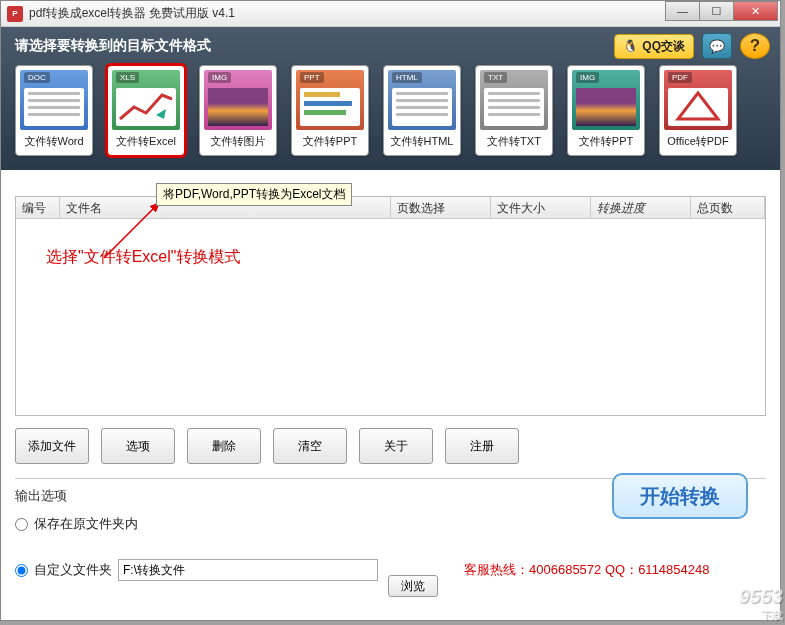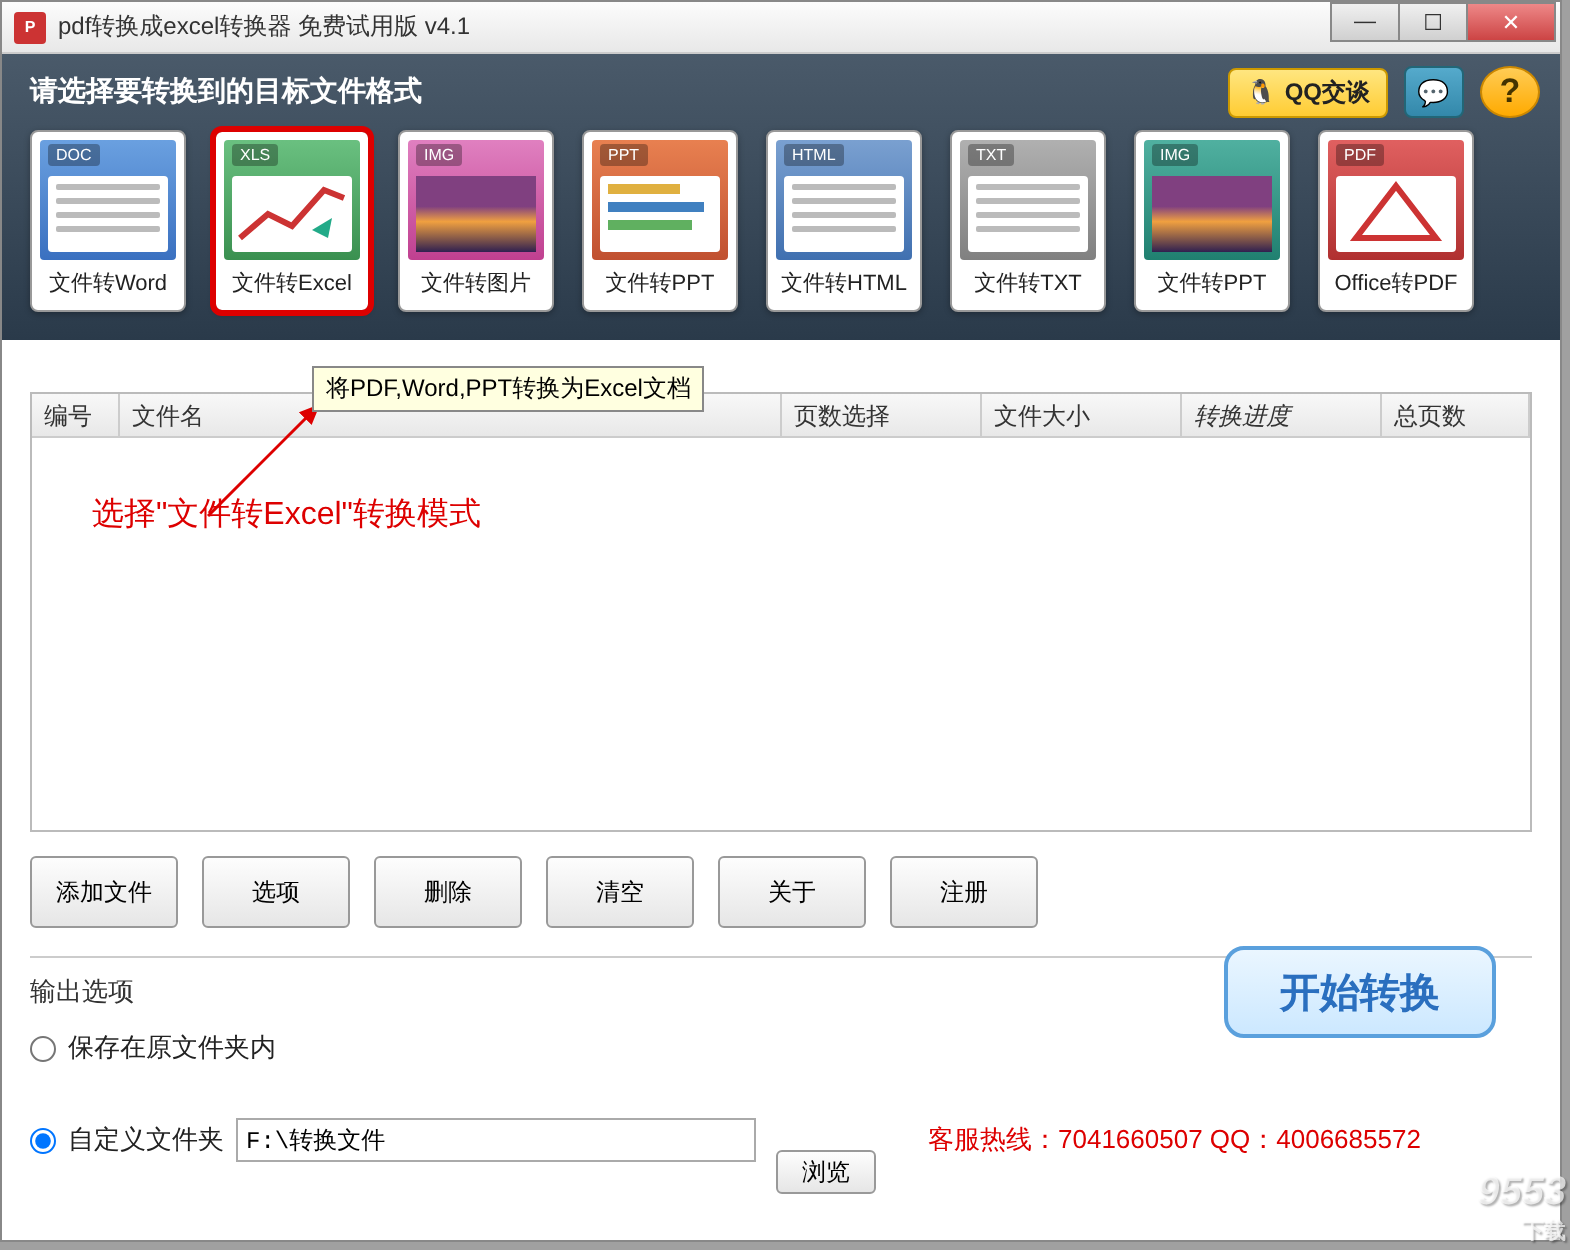--- a/index.html
+++ b/index.html
@@ -51,21 +51,21 @@
 
 .annotation { position: absolute; color: #d00; font-size: 16px; left: 30px; top: 50px; }
 .arrow-svg { position: absolute; left: 68px; top: 1px; pointer-events: none; z-index: 5; }
 
 .btn-row { display: flex; gap: 12px; margin-top: 12px; }
 .std-btn { width: 74px; height: 36px; background: linear-gradient(#fdfdfd,#e6e6e6); border: 1px solid #999; border-radius: 3px; font-size: 12px; cursor: pointer; }
 
 .output-section { margin-top: 14px; border-top: 1px solid #ccc; padding-top: 8px; position: relative; }
 .output-title { font-size: 13px; color: #333; margin-bottom: 10px; }
 .radio-row { display: flex; align-items: center; gap: 6px; font-size: 13px; color: #222; margin-bottom: 10px; }
-.radio-row input[type=text] { width: 260px; height: 22px; border: 1px solid #aaa; padding: 0 4px; font-size: 12px; font-family: Liberation Mono, monospace; }
+.radio-row input[type=text] { width: 260px; height: 22px; border: 1px solid #aaa; padding: 0 4px; font-size: 12px; }
 .small-btn { width: 50px; height: 22px; background: linear-gradient(#fdfdfd,#e6e6e6); border: 1px solid #999; border-radius: 3px; font-size: 12px; margin-left: 4px; margin-top: 32px; }
 
 .start-btn { position: absolute; right: 18px; top: -6px; width: 136px; height: 46px; background: linear-gradient(#eaf6ff,#cce8ff); border: 2px solid #5aa0dd; border-radius: 10px; font-size: 20px; color: #2a6fbf; font-weight: bold; cursor: pointer; }
 
 .hotline { color: #d00; font-size: 13px; margin-left: 20px; }
 
 .watermark { position: absolute; right: 2px; bottom: 2px; color: rgba(255,255,255,0.7); font-size: 20px; font-weight: bold; font-style: italic; text-shadow: 1px 1px 1px rgba(0,0,0,0.3); z-index: 20; }
 .watermark small { font-size: 11px; display: block; text-align: right; font-style: normal; }
 
 
@@ -234,21 +234,21 @@
       <div class="radio-row">
         <input type="radio" name="out" style="">
         <span>保存在原文件夹内</span>
       </div>
 
       <div class="radio-row">
         <input type="radio" name="out" checked="" style="">
         <span>自定义文件夹</span>
         <input type="text" value="F:\转换文件" style="">
         <button class="small-btn">浏览</button>
-        <span class="hotline">客服热线：7041660507 QQ：4006685572</span>
+        <span class="hotline">客服热线：4006685572 QQ：6114854248</span>
       </div>
     </div>
 
   </div>
 </div>
 
 <div class="watermark">
   <span>9553</span><small>下载</small>
 </div>
 

